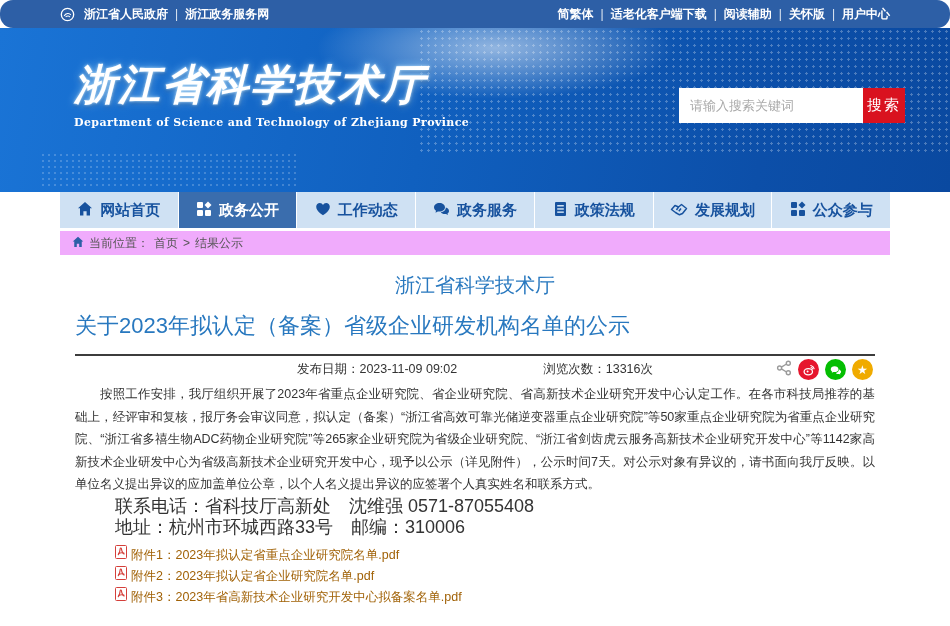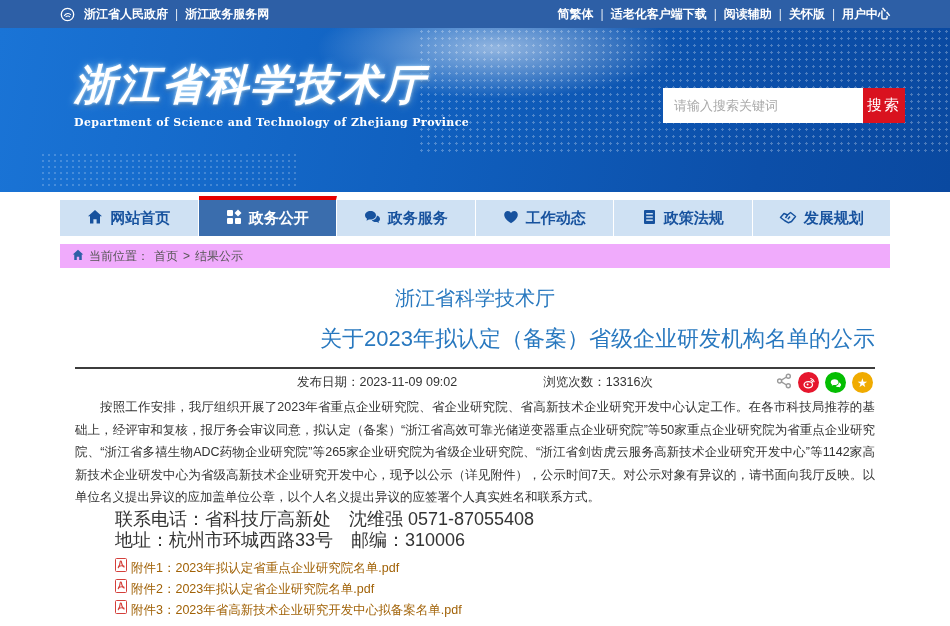--- a/index.html
+++ b/index.html
@@ -2,21 +2,21 @@
 <html><head>
 <meta charset="utf-8">
 <style>
   * { margin:0; padding:0; box-sizing:border-box; }
   html,body { width:950px; height:626px; overflow:hidden; background:#fff;
     font-family:"Liberation Sans","DejaVu Sans",sans-serif; }
 
   
   .topbar { height:28px; background:#2d5fa6; color:#fff; display:flex;
     align-items:center; justify-content:space-between; padding:0 60px;
-    font-size:12px; font-weight:bold; }
+    font-size:12px; font-weight:bold;border-radius:13px; }
   .topbar .grp { display:flex; align-items:center; gap:7px; }
   .topbar .sep { opacity:.85; font-weight:normal; }
   .topbar a.tlink { color:#fff; text-decoration:none; cursor:pointer; }
   .emblem { display:inline-flex; margin-right:2px; }
 
   
   .banner { position:relative; height:164px; overflow:hidden;
     background:linear-gradient(100deg,#1a74d6 0%,#1060bf 45%,#0c4fa9 80%,#0a49a0 100%); }
   .banner::before { content:""; position:absolute; left:30%; top:-40px; width:420px; height:120px;
     background:radial-gradient(ellipse at center, rgba(255,255,255,.55) 0%, rgba(255,255,255,0) 60%); }
@@ -26,45 +26,45 @@
   .banner .dots2 { position:absolute; left:40px; bottom:6px; width:260px; height:34px; opacity:.22;
     background-image:radial-gradient(rgba(255,255,255,.9) 1px, transparent 1.4px);
     background-size:6px 6px; }
   .logo-block { position:absolute; left:74px; top:34px; color:#fff; }
   .logo-cn { font-family:"DejaVu Serif","Liberation Serif",serif; font-style:italic; font-weight:bold;
     font-size:42px; letter-spacing:2px; line-height:1.1; color:#fff;
     text-shadow:0 0 3px #bfe4ff,0 0 8px rgba(150,210,255,.9),0 2px 4px rgba(0,30,80,.5); }
   .logo-en { margin-top:8px; font-family:"DejaVu Serif","Liberation Serif",serif;
     font-weight:bold; font-size:11px; letter-spacing:.4px; }
   .searchbox { position:absolute; right:45px; top:60px; display:flex; }
-  .searchbox input { width:200px; height:35px; border:none; outline:none; padding:0 11px;
+  .searchbox input { width:184px; height:35px; border:none; outline:none; padding:0 11px;
     font-size:13px; color:#333; background:#fff; }
   .searchbox input::placeholder { color:#a9a9a9; }
   .search-btn { width:42px; height:35px; border:none; background:#d9121f; color:#fff;
     font-size:15px; letter-spacing:2px; cursor:pointer; }
 
   
-  .nav { width:830px; margin:8px auto; height:36px; display:flex; }
+  .nav { width:830px; margin:0 auto; height:36px; display:flex; }
   .nav-item { flex:1; height:36px; background:#cfe1f3; color:#17529e; display:flex;
     align-items:center; justify-content:center; gap:7px; font-size:15px; font-weight:bold;
     border-right:1px solid #fff; cursor:pointer; }
   .nav-item:last-child { border-right:none; }
   .nav-item svg { flex:none; }
   .nav-item.active { background:#3a6dad; color:#fff; border-top:4px solid #e60000;
     margin-top:-4px; height:40px;justify-content:center; }
 
   
   .crumbbar { width:830px; margin:3px auto 0; height:24px; background:#f0abfc;
     display:flex; align-items:center; gap:5px; padding:0 12px; font-size:12px; color:#555; }
   .crumbbar a { color:#555; text-decoration:none; cursor:pointer; }
 
   
   .main { width:830px; margin:0 auto; padding:0 15px; }
   .org-title { text-align:center; color:#2878bf; font-size:20px; font-weight:500; margin-top:17px; }
-  .doc-title { text-align:right; color:#2878bf; font-size:22px; font-weight:500; margin-top:12px; }
+  .doc-title { text-align:left; color:#2878bf; font-size:22px; font-weight:500; margin-top:12px; }
   .divider { border-bottom:2px solid #3c3c3c; margin-top:13px; }
   .meta-row { position:relative; height:27px; display:flex; align-items:center;
     justify-content:center; gap:86px; font-size:12.5px; color:#333; }
   .share-bar { position:absolute; right:2px; top:3px; display:flex; align-items:center; gap:6px; }
   .share-circle { width:21px; height:21px; border-radius:50%; display:flex; align-items:center;
     justify-content:center; cursor:pointer; }
   .c-weibo { background:#e6162d; }
   .c-wechat { background:#04be02; }
   .c-star { background:#f0ab00; color:#fff; font-size:12px; line-height:1; }
   .body-p { font-size:12.5px; color:#333; line-height:22.5px;
@@ -125,47 +125,56 @@
   <div class="nav-item active">
     <span><svg width="16" height="16" viewBox="0 0 16 16" fill="currentColor">
           <rect x="1" y="1" width="6" height="6" rx="1"></rect>
           <rect x="1" y="9" width="6" height="6" rx="1"></rect>
           <rect x="9" y="9" width="6" height="6" rx="1"></rect>
           <path d="M12 0.5 L15.5 4 L12 7.5 L8.5 4 Z"></path>
         </svg></span>
     <span>政务公开</span>
   </div>
   <div class="nav-item">
+    <span><svg width="16" height="16" viewBox="0 0 16 16" fill="currentColor">
+          <path d="M8 14.2 C8 14.2 1.2 10.4 1.2 5.7 C1.2 3.5 2.9 2 4.8 2 C6.2 2 7.4 2.8 8 4 C8.6 2.8 9.8 2 11.2 2 C13.1 2 14.8 3.5 14.8 5.7 C14.8 10.4 8 14.2 8 14.2 Z"></path>
+        </svg></span>
+    <span>工作动态</span>
+  </div>
+  <div class="nav-item">
     <span><svg width="17" height="16" viewBox="0 0 17 16" fill="currentColor">
           <path d="M6.5 2 C3.4 2 1 3.9 1 6.3 C1 7.7 1.8 8.9 3 9.7 L2.5 11.8 L4.9 10.4 C5.4 10.5 6 10.6 6.5 10.6 C9.6 10.6 12 8.7 12 6.3 C12 3.9 9.6 2 6.5 2 Z"></path>
           <path d="M12.8 6.5 C14.7 7 16 8.3 16 9.9 C16 10.9 15.4 11.8 14.5 12.4 L14.9 14 L13 13 C12.6 13.1 12.2 13.1 11.8 13.1 C10 13.1 8.5 12.3 7.8 11.2 C10.7 11 12.9 9 12.8 6.5 Z"></path>
         </svg></span>
     <span>政务服务</span>
-  </div>
-  <div class="nav-item">
-    <span><svg width="16" height="16" viewBox="0 0 16 16" fill="currentColor">
-          <path d="M8 14.2 C8 14.2 1.2 10.4 1.2 5.7 C1.2 3.5 2.9 2 4.8 2 C6.2 2 7.4 2.8 8 4 C8.6 2.8 9.8 2 11.2 2 C13.1 2 14.8 3.5 14.8 5.7 C14.8 10.4 8 14.2 8 14.2 Z"></path>
-        </svg></span>
-    <span>工作动态</span>
   </div>
   <div class="nav-item">
     <span><svg width="15" height="16" viewBox="0 0 15 16" fill="currentColor">
           <rect x="2" y="1" width="11" height="14" rx="1"></rect>
           <rect x="4.2" y="4" width="6.6" height="1.5" fill="#cfe1f3"></rect>
           <rect x="4.2" y="7.2" width="6.6" height="1.5" fill="#cfe1f3"></rect>
           <rect x="4.2" y="10.4" width="6.6" height="1.5" fill="#cfe1f3"></rect>
         </svg></span>
     <span>政策法规</span>
   </div>
   <div class="nav-item">
     <span><svg width="18" height="16" viewBox="0 0 18 16" fill="none" stroke="currentColor" stroke-width="1.5" stroke-linejoin="round">
           <path d="M1.5 8.5 L5 4.5 L8.5 6 L11.5 3.5 L16.5 7.5 L12.5 12.5 L9.5 13.8 L5.5 11.5 Z"></path>
           <path d="M8.5 6 L6.5 9 M11 7.5 L8.8 10.3"></path>
         </svg></span>
     <span>发展规划</span>
+  </div>
+  <div class="nav-item">
+    <span><svg width="16" height="16" viewBox="0 0 16 16" fill="currentColor">
+          <rect x="1" y="1" width="6" height="6" rx="1"></rect>
+          <rect x="1" y="9" width="6" height="6" rx="1"></rect>
+          <rect x="9" y="9" width="6" height="6" rx="1"></rect>
+          <path d="M12 0.5 L15.5 4 L12 7.5 L8.5 4 Z"></path>
+        </svg></span>
+    <span>公众参与</span>
   </div>
 </div>
 
 <div class="crumbbar">
   <span><svg width="12" height="12" viewBox="0 0 16 16" fill="#2d5fa6">
         <path d="M8 1 L15 7.2 H13 V14.5 H9.6 V10.2 H6.4 V14.5 H3 V7.2 H1 Z"></path>
       </svg></span>
   <span>当前位置：</span>
   <a>首页</a>
   <span>&gt;</span>

